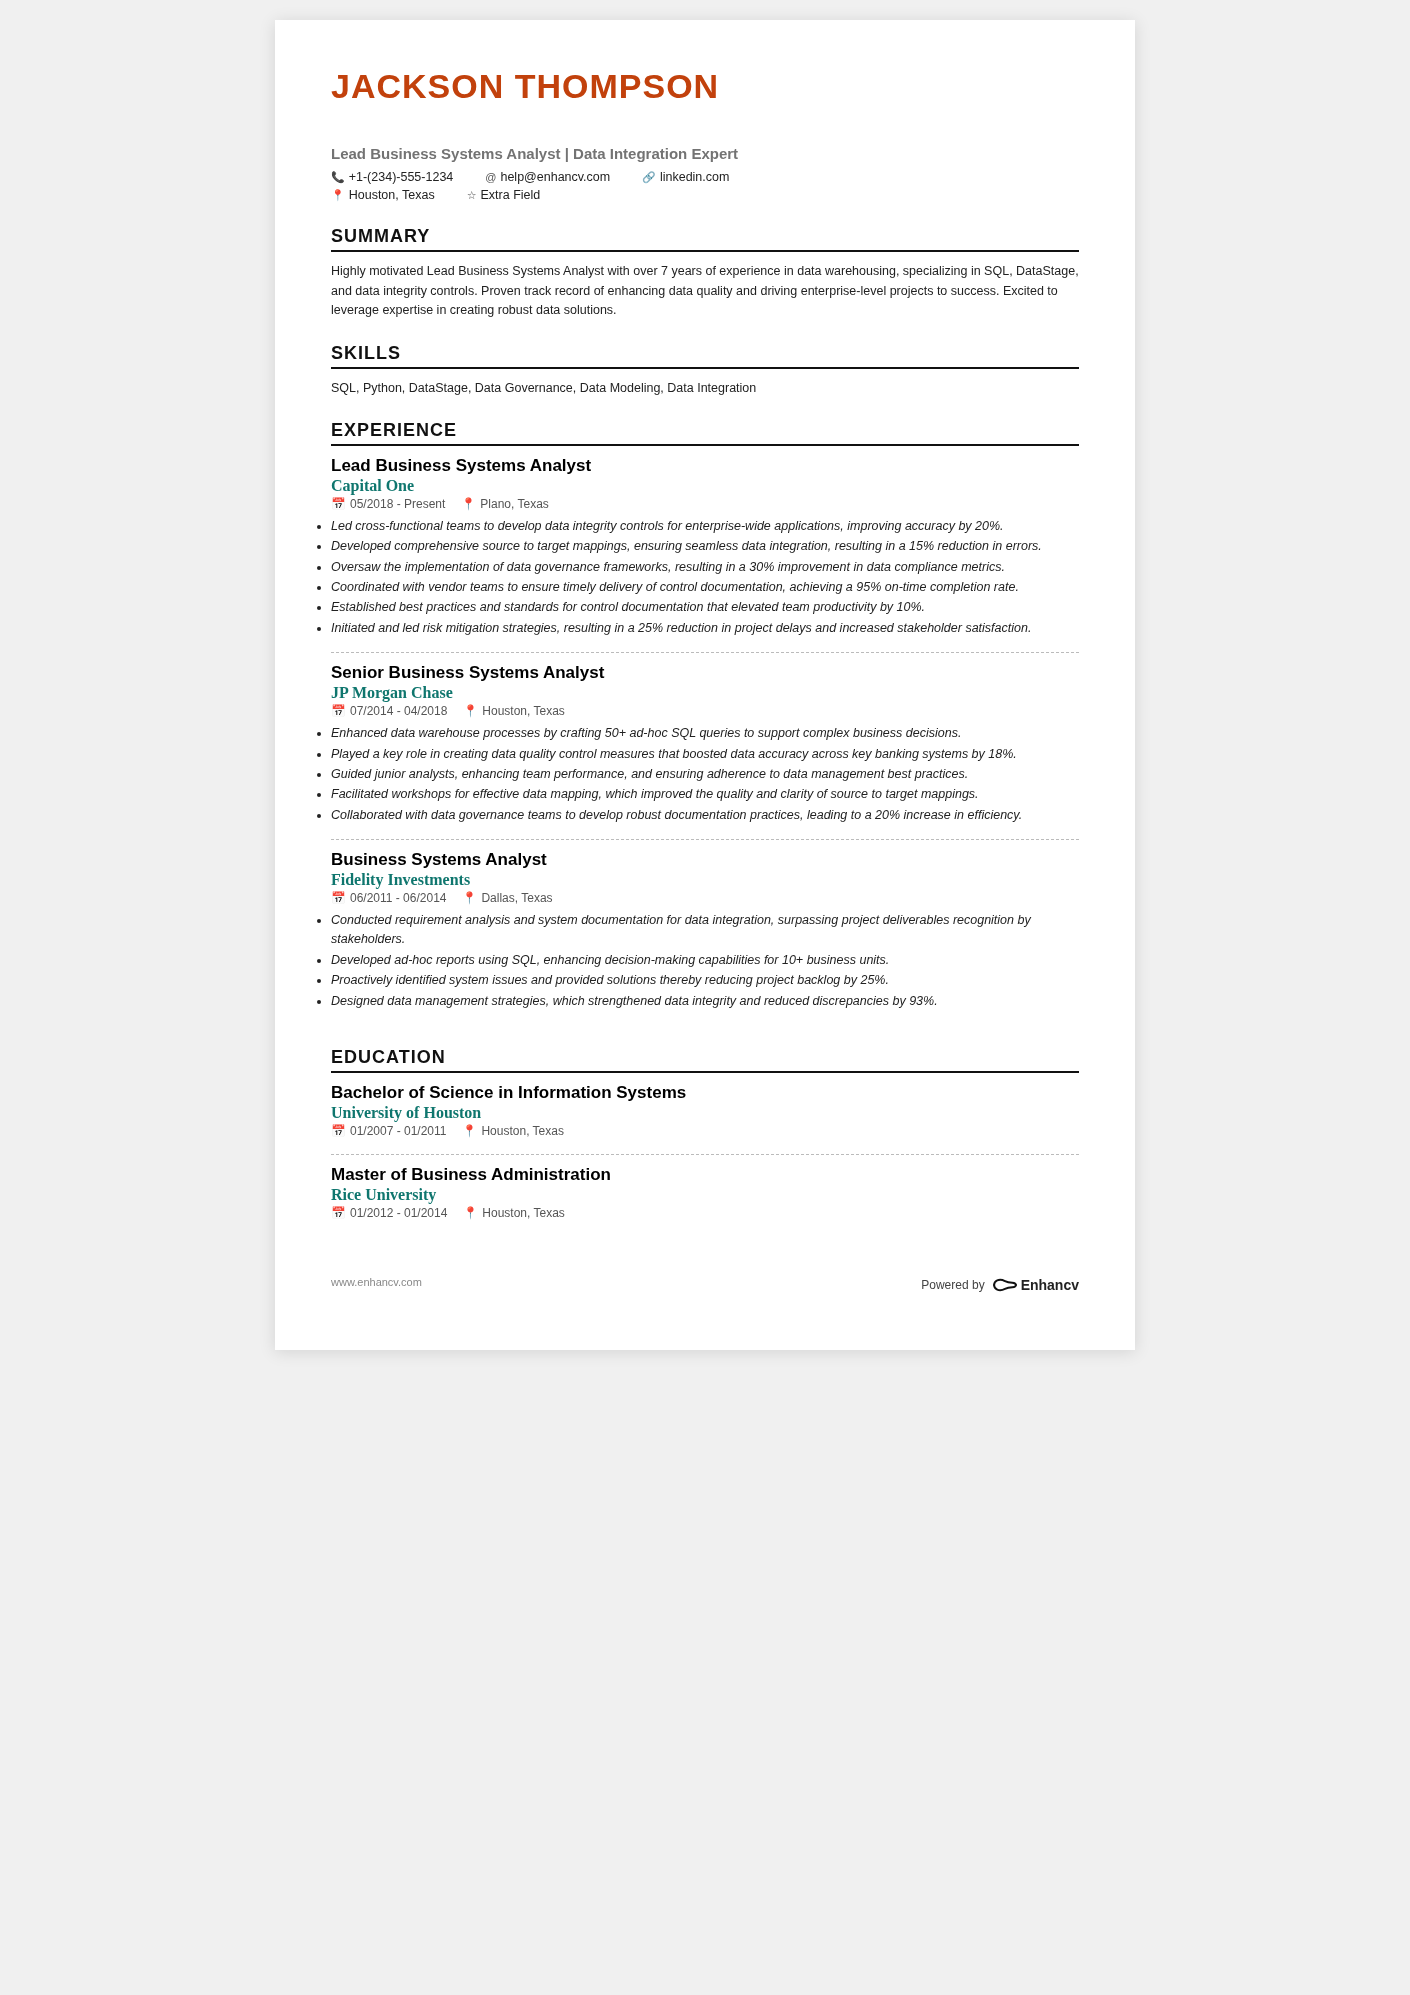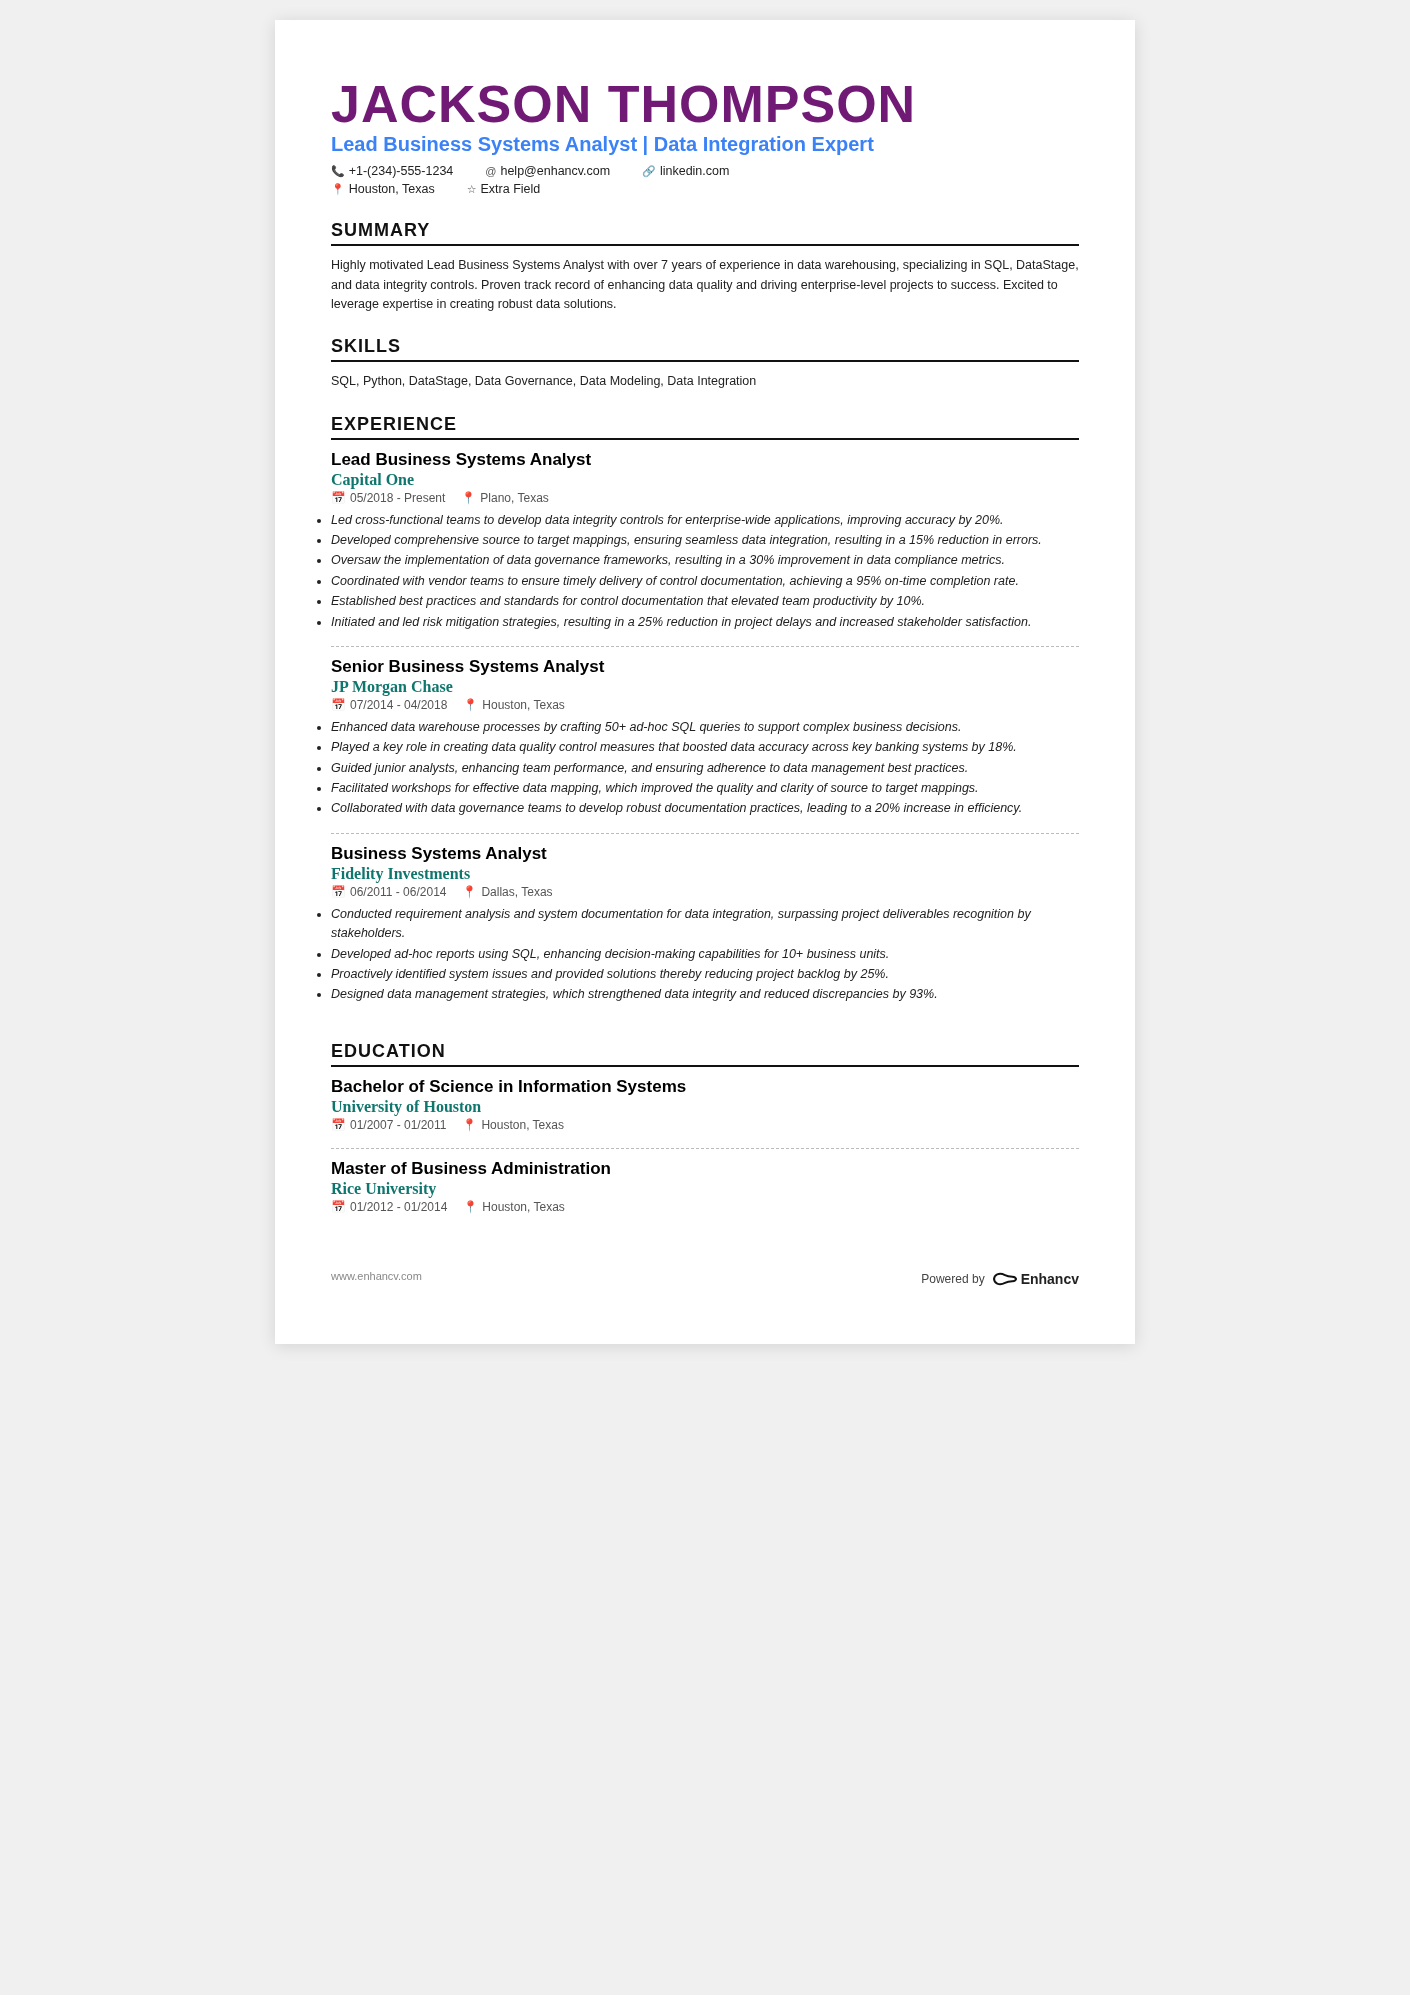--- a/index.html
+++ b/index.html
@@ -14,32 +14,32 @@
     }
     .resume-page {
       background: #fff;
       width: 860px;
       min-height: 1200px;
       padding: 48px 56px 56px 56px;
       box-shadow: 0 2px 16px rgba(0,0,0,0.12);
       position: relative;
     }
     .header-name {
-      font-size: 52px;
+      font-size: 34px;
       font-weight: 900;
-      color: #701a75;
+      color: #c2410c;
       letter-spacing: 1px;
       line-height: 1.1;
-      margin-top: 8px;
     }
     .header-title {
-      font-size: 20px;
+      font-size: 15px;
       font-weight: 700;
-      color: #3b82f6;
+      color: #737373;
       margin-bottom: 8px;
+      margin-top: 40px;
     }
     .contact-row {
       display: flex;
       flex-wrap: wrap;
       gap: 0 32px;
       font-size: 12.5px;
       color: #222;
       margin-bottom: 2px;
     }
     .contact-item {

